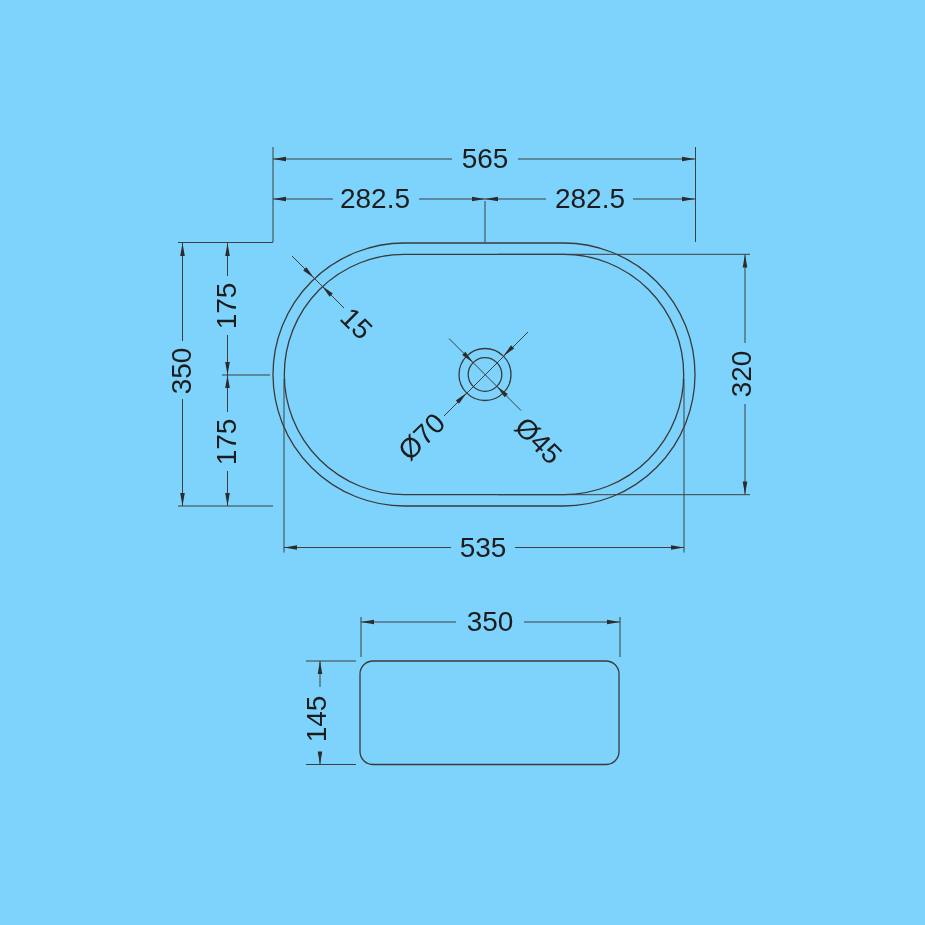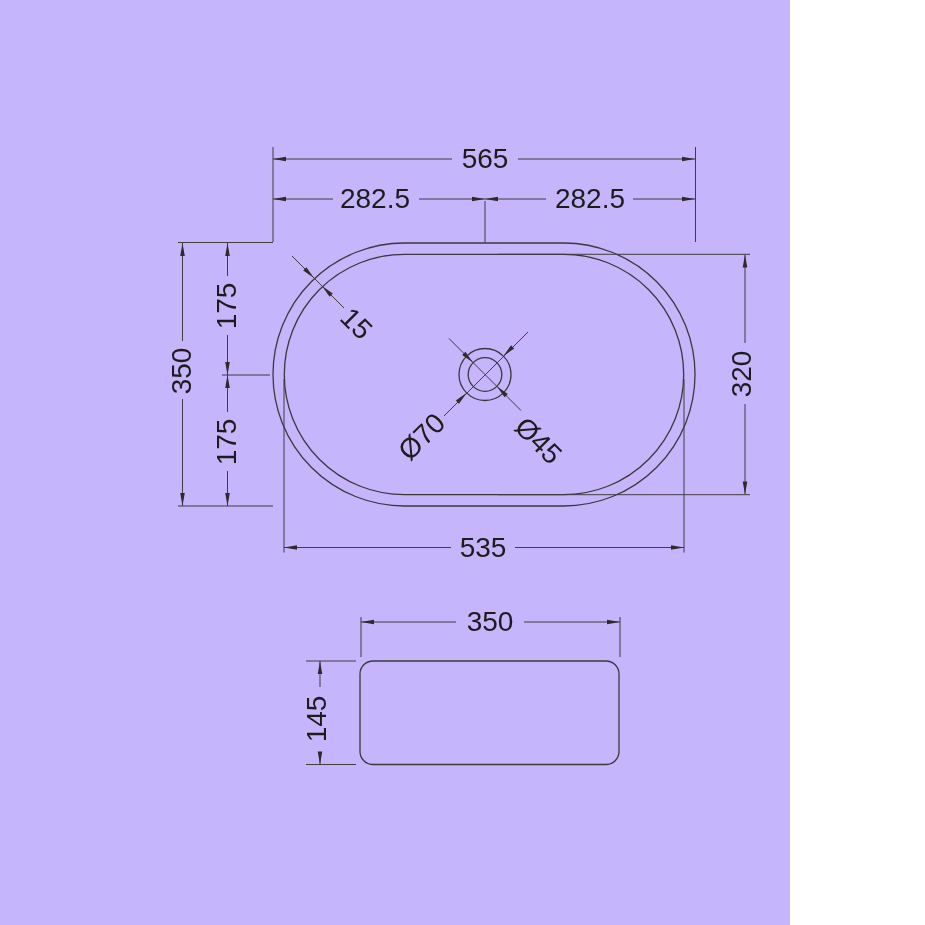--- a/index.html
+++ b/index.html
@@ -5,23 +5,23 @@
   html, body {
     margin: 0;
     padding: 0;
     background: #ffffff;
     width: 925px;
     height: 925px;
     overflow: hidden;
   }
   .canvas {
     position: relative;
-    width: 790px;
+    width: 925px;
     height: 925px;
-    background: #c4b5fd;
+    background: #7dd3fc;
   }
   svg {
     display: block;
   }
   .obj {
     fill: none;
     stroke: #3a3a3a;
     stroke-width: 1.3;
   }
   .dim {

